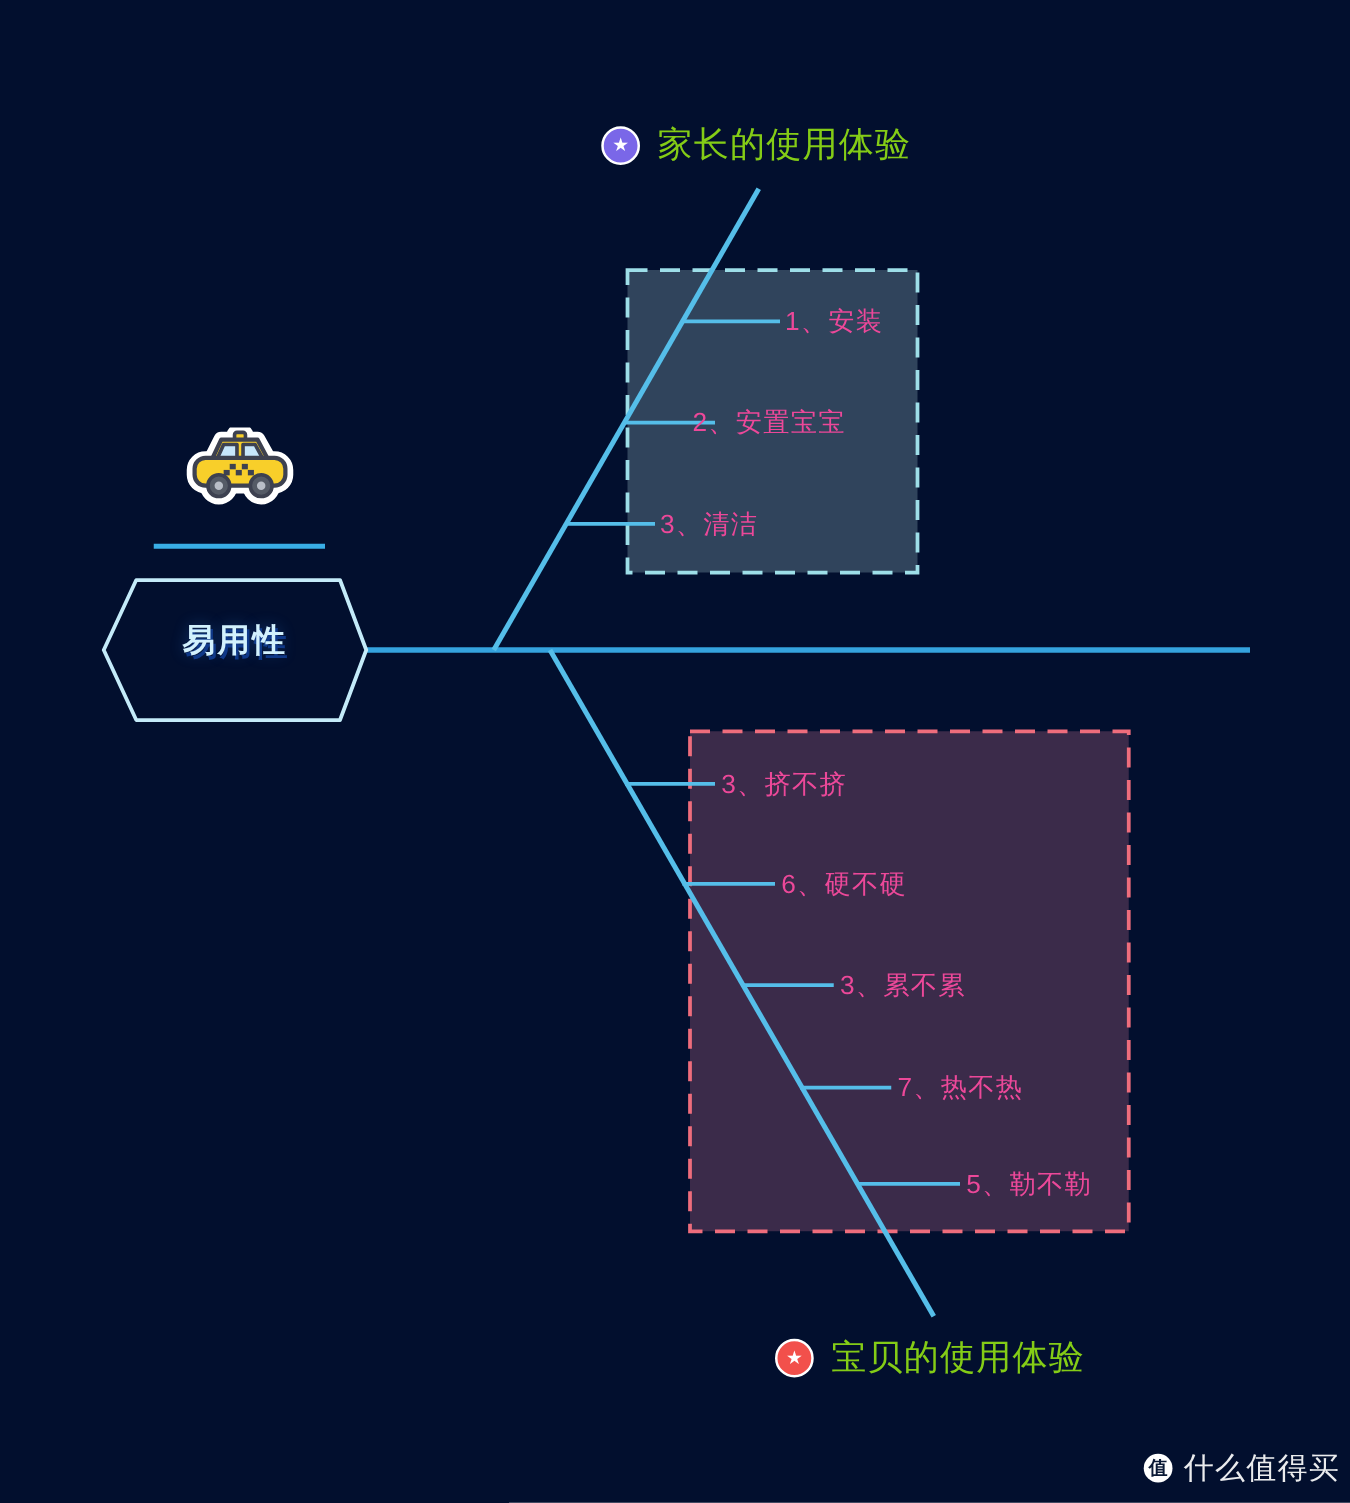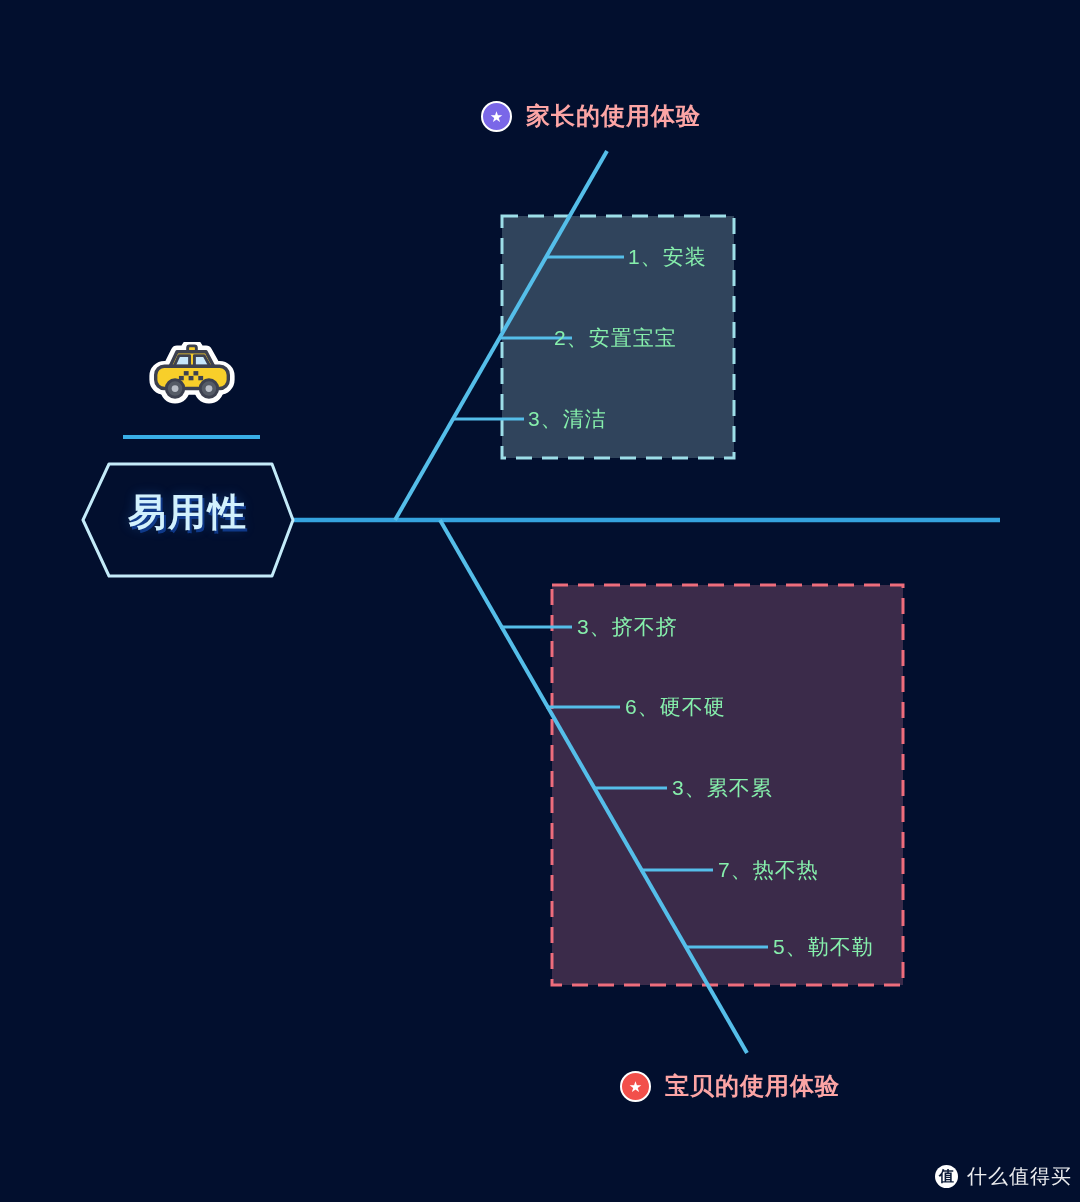--- a/index.html
+++ b/index.html
@@ -11,21 +11,21 @@
     overflow:hidden;
   }
   .layer{position:absolute;left:0;top:0;}
 
   
   .item{
     position:absolute;
     transform:translateY(-50%);
     font-size:21px;
     letter-spacing:1px;
-    color:#86efac;
+    color:#ec4899;
     font-weight:500;
     white-space:nowrap;
     text-align:center;
   }
   .ti0{left:628px;top:257px}
   .ti1{left:554px;top:338px}
   .ti2{left:528px;top:419px}
   .bi0{left:577px;top:627px}
   .bi1{left:625px;top:707px}
   .bi2{left:672px;top:788px}
@@ -37,45 +37,45 @@
     position:absolute;
     display:flex;
     align-items:center;
     gap:14px;
     height:32px;
     white-space:nowrap;
   }
   .label-top{left:481px;top:100px;}
   .label-bottom{left:620px;top:1070px;}
   .branch-label .txt{
-    font-size:24px;
-    font-weight:700;
+    font-size:28px;
+    font-weight:400;
     letter-spacing:1px;
-    color:#fca5a5;
+    color:#84cc16;
   }
   .star{
     width:31px;height:31px;
     box-sizing:border-box;
     border-radius:50%;
     border:2.5px solid #ffffff;
     display:flex;align-items:center;justify-content:center;
     font-size:15px;line-height:1;
     color:#ffffff;
     flex:0 0 auto;
   }
   .star-purple{background:#7a67e8;}
   .star-red{background:#f2504b;}
 
   
   .root-label{
     position:absolute;
     left:83px;top:464px;
     width:210px;height:97px;
     display:flex;align-items:center;justify-content:center;
-    font-size:38px;font-weight:bold;
+    font-size:26px;font-weight:bold;
     letter-spacing:2px;
     color:#d2f1fd;
     text-shadow:2px 3px 0 rgba(18,64,150,0.85), 0 0 12px rgba(60,140,255,0.30);
   }
 
   
   .taxi{position:absolute;left:146px;top:342px;width:92px;height:64px;}
 
   
   .watermark{
@@ -83,21 +83,21 @@
     right:8px;bottom:12px;
     display:flex;align-items:center;gap:9px;
   }
   .wm-logo{
     width:23px;height:23px;border-radius:50%;
     background:#ffffff;color:#0b1a36;
     display:flex;align-items:center;justify-content:center;
     font-size:15px;font-weight:bold;
   }
   .wm-text{
-    font-size:20px;letter-spacing:1px;
+    font-size:24px;letter-spacing:1px;
     color:rgba(255,255,255,0.92);
   }
 </style>
 </head>
 <body>
 
 <div class="canvas" style="background: rgb(2, 15, 46);">
 
   <svg class="layer" width="1080" height="1202" viewBox="0 0 1080 1202">
 

